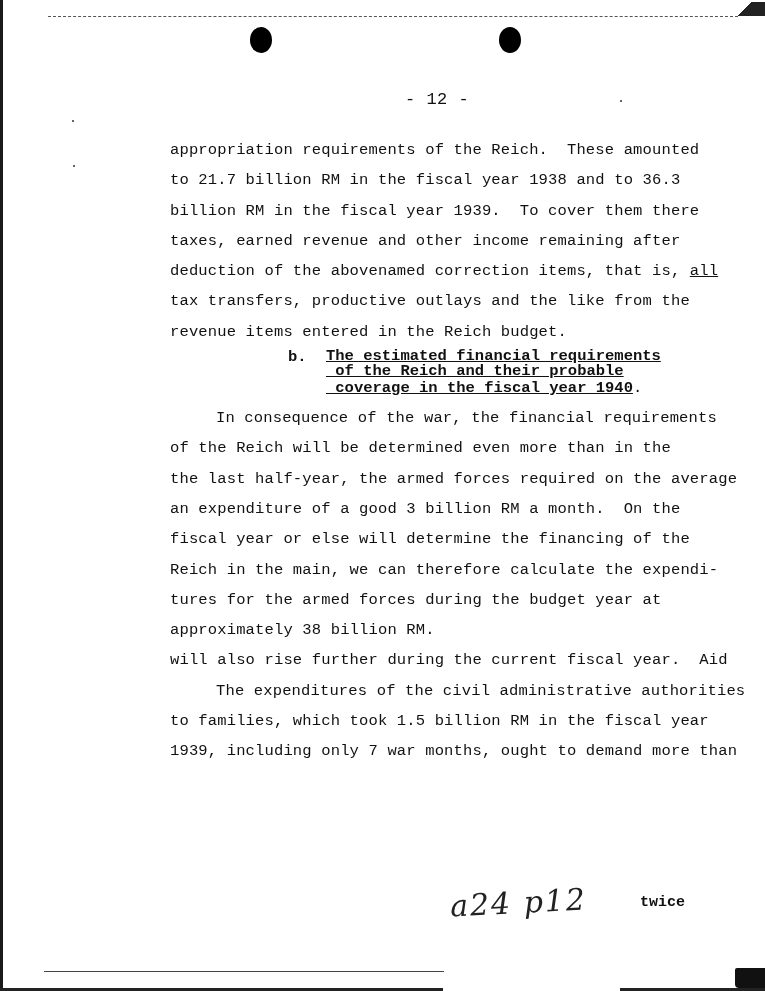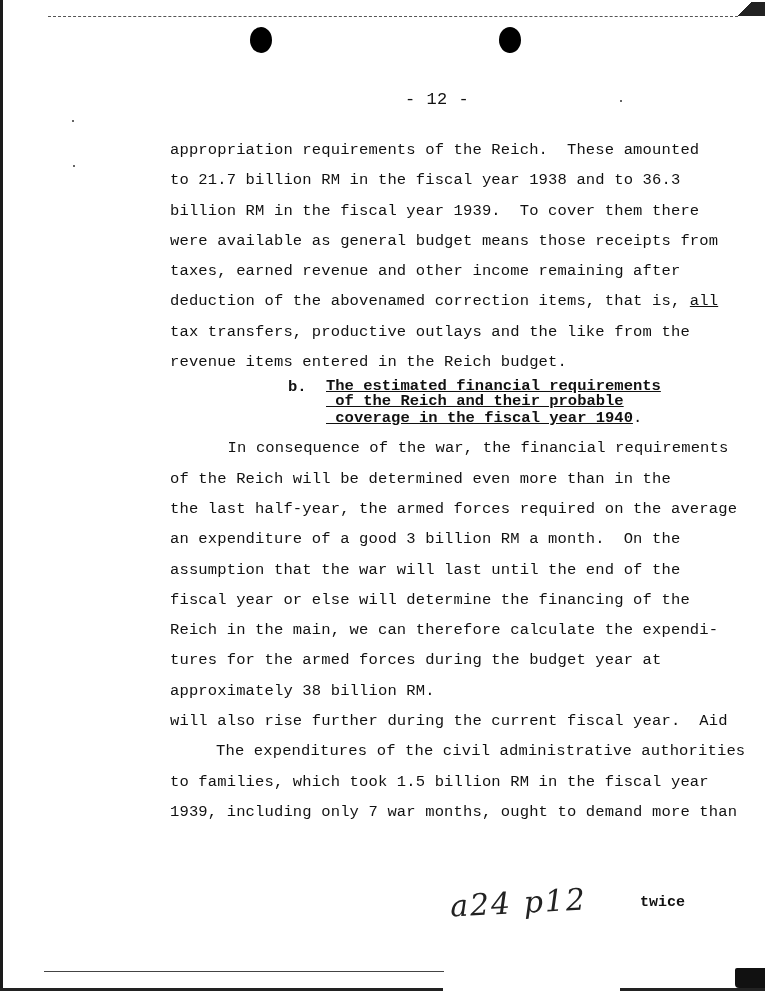--- a/index.html
+++ b/index.html
@@ -17,21 +17,21 @@
   .corner-mark-tr { position: absolute; right: 0; top: 2px; width: 32px; height: 14px;
     background: linear-gradient(135deg, transparent 40%, #222 41%); }
   .corner-mark-br { position: absolute; right: 0; top: 968px; width: 30px; height: 20px; background: #111; border-radius: 2px 0 0 4px; }
   .page-number { position: absolute; left: 405px; top: 90px; font-size: 17px; font-weight: normal; letter-spacing: 0.5px; }
   .body-text { position: absolute; left: 170px; top: 135px; width: 570px; }
   .line { font-size: 15.5px; font-weight: normal; line-height: 30.3px; white-space: pre; letter-spacing: 0.15px; }
   .heading { margin: 2px 0 6px 0; display: flex; }
   .heading-letter { font-size: 15.5px; font-weight: bold; width: 38px; margin-left: 118px; line-height: 16px; }
   .heading-lines { display: flex; flex-direction: column; }
   .heading-line { font-size: 15.5px; font-weight: bold; line-height: 15px; text-decoration: underline; white-space: pre; }
-  .indent { padding-left: 46px; text-align: center; }
+  .indent { padding-left: 46px; }
   .indent2 { padding-left: 46px; }
   .u { text-decoration: underline; text-align: center; }
   .annotation { position: absolute; left: 450px; top: 885px; font-family: "DejaVu Serif", serif; font-style: italic;
     font-size: 30px; color: #222; letter-spacing: 2px; transform: rotate(-3deg); }
   .catchword { position: absolute; left: 640px; top: 876px; font-size: 15px; font-weight: bold; margin-top: 18px; }
   .speck { position: absolute; width: 2px; height: 2px; background: #333; border-radius: 50%; }
 </style>
 </head>
 <body>
 
@@ -41,42 +41,40 @@
 <div class="punch" style="left:250px; top:27px;"></div>
 <div class="punch" style="left:499px; top:27px;"></div>
 
 <div class="page-number">- 12 -</div>
 
 <div class="body-text">
   <div>
     <div class="line">appropriation requirements of the Reich.  These amounted</div>
     <div class="line">to 21.7 billion RM in the fiscal year 1938 and to 36.3</div>
     <div class="line">billion RM in the fiscal year 1939.  To cover them there</div>
-    <div class="line">were available as general budget means those receipts from</div>
     <div class="line">taxes, earned revenue and other income remaining after</div>
     <div class="line"><span>deduction of the abovenamed correction items, that is, </span><span class="u">all</span></div>
     <div class="line">tax transfers, productive outlays and the like from the</div>
     <div class="line">revenue items entered in the Reich budget.</div>
   </div>
 
   <div class="heading">
     <span class="heading-letter">b.</span>
     <div class="heading-lines">
       <span class="heading-line">The estimated financial requirements</span>
       <span class="heading-line"> of the Reich and their probable</span>
       <span><span class="heading-line"> coverage in the fiscal year 1940</span><span class="line" style="line-height:15px">.</span></span>
     </div>
   </div>
 
   <div>
     <div class="line indent">In consequence of the war, the financial requirements</div>
     <div class="line">of the Reich will be determined even more than in the</div>
     <div class="line">the last half-year, the armed forces required on the average</div>
     <div class="line">an expenditure of a good 3 billion RM a month.  On the</div>
-    <div class="line">assumption that the war will last until the end of the</div>
     <div class="line">fiscal year or else will determine the financing of the</div>
     <div class="line">Reich in the main, we can therefore calculate the expendi-</div>
     <div class="line">tures for the armed forces during the budget year at</div>
     <div class="line">approximately 38 billion RM.</div>
   </div>
 
   <div>
     <div class="line">will also rise further during the current fiscal year.  Aid</div>
     <div class="line indent2">The expenditures of the civil administrative authorities</div>
     <div class="line">to families, which took 1.5 billion RM in the fiscal year</div>

